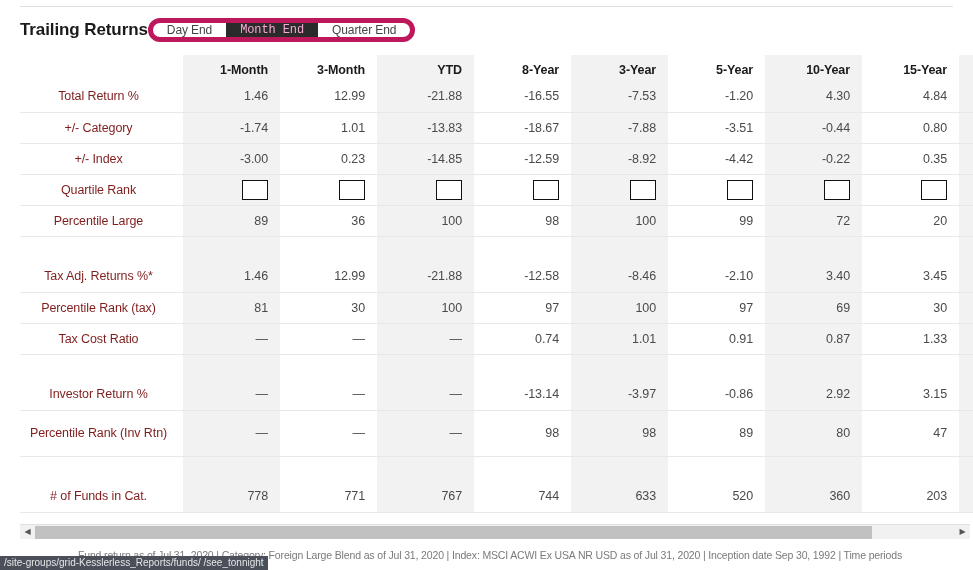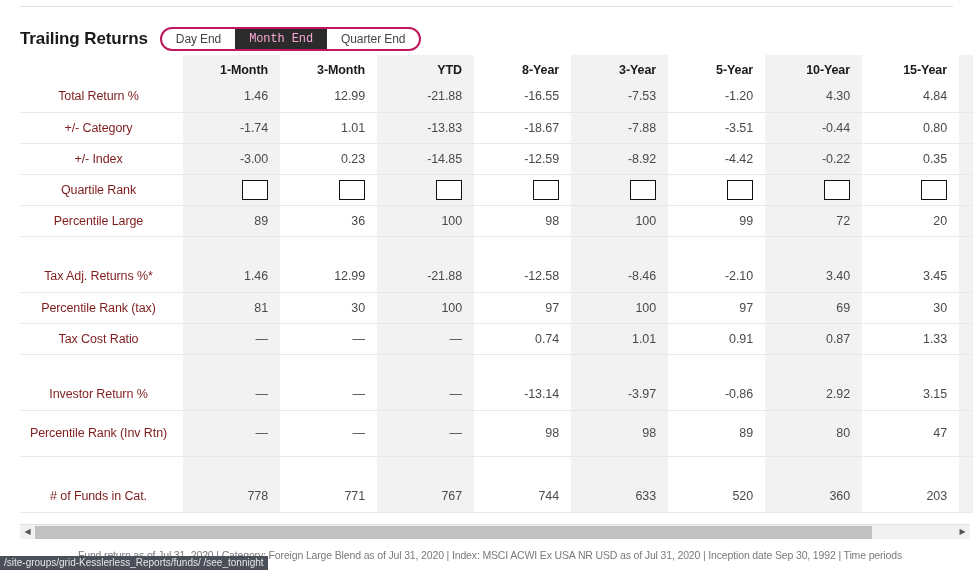--- a/index.html
+++ b/index.html
@@ -20,35 +20,34 @@
     background: #e0e0e0;
   }
 
   
   .panel-header {
     position: absolute;
     left: 20px;
     top: 18px;
     display: flex;
     align-items: center;
-    gap: 12px;
-    margin-top: 9px;
+    gap: 0;
   }
 
   .panel-title {
     font-size: 17px;
     font-weight: bold;
     color: #1a1a1a;
     letter-spacing: -0.1px;
   }
 
   .toggle-group {
     display: flex;
     align-items: stretch;
-    border: 2px solid #be185d;
+    border: 5px solid #be185d;
     border-radius: 13px;
     overflow: hidden;
     height: 24px;
     background: #fff;
   }
 
   .toggle-btn {
     font-family: "Liberation Sans", sans-serif;
     font-size: 12px;
     color: #444;

